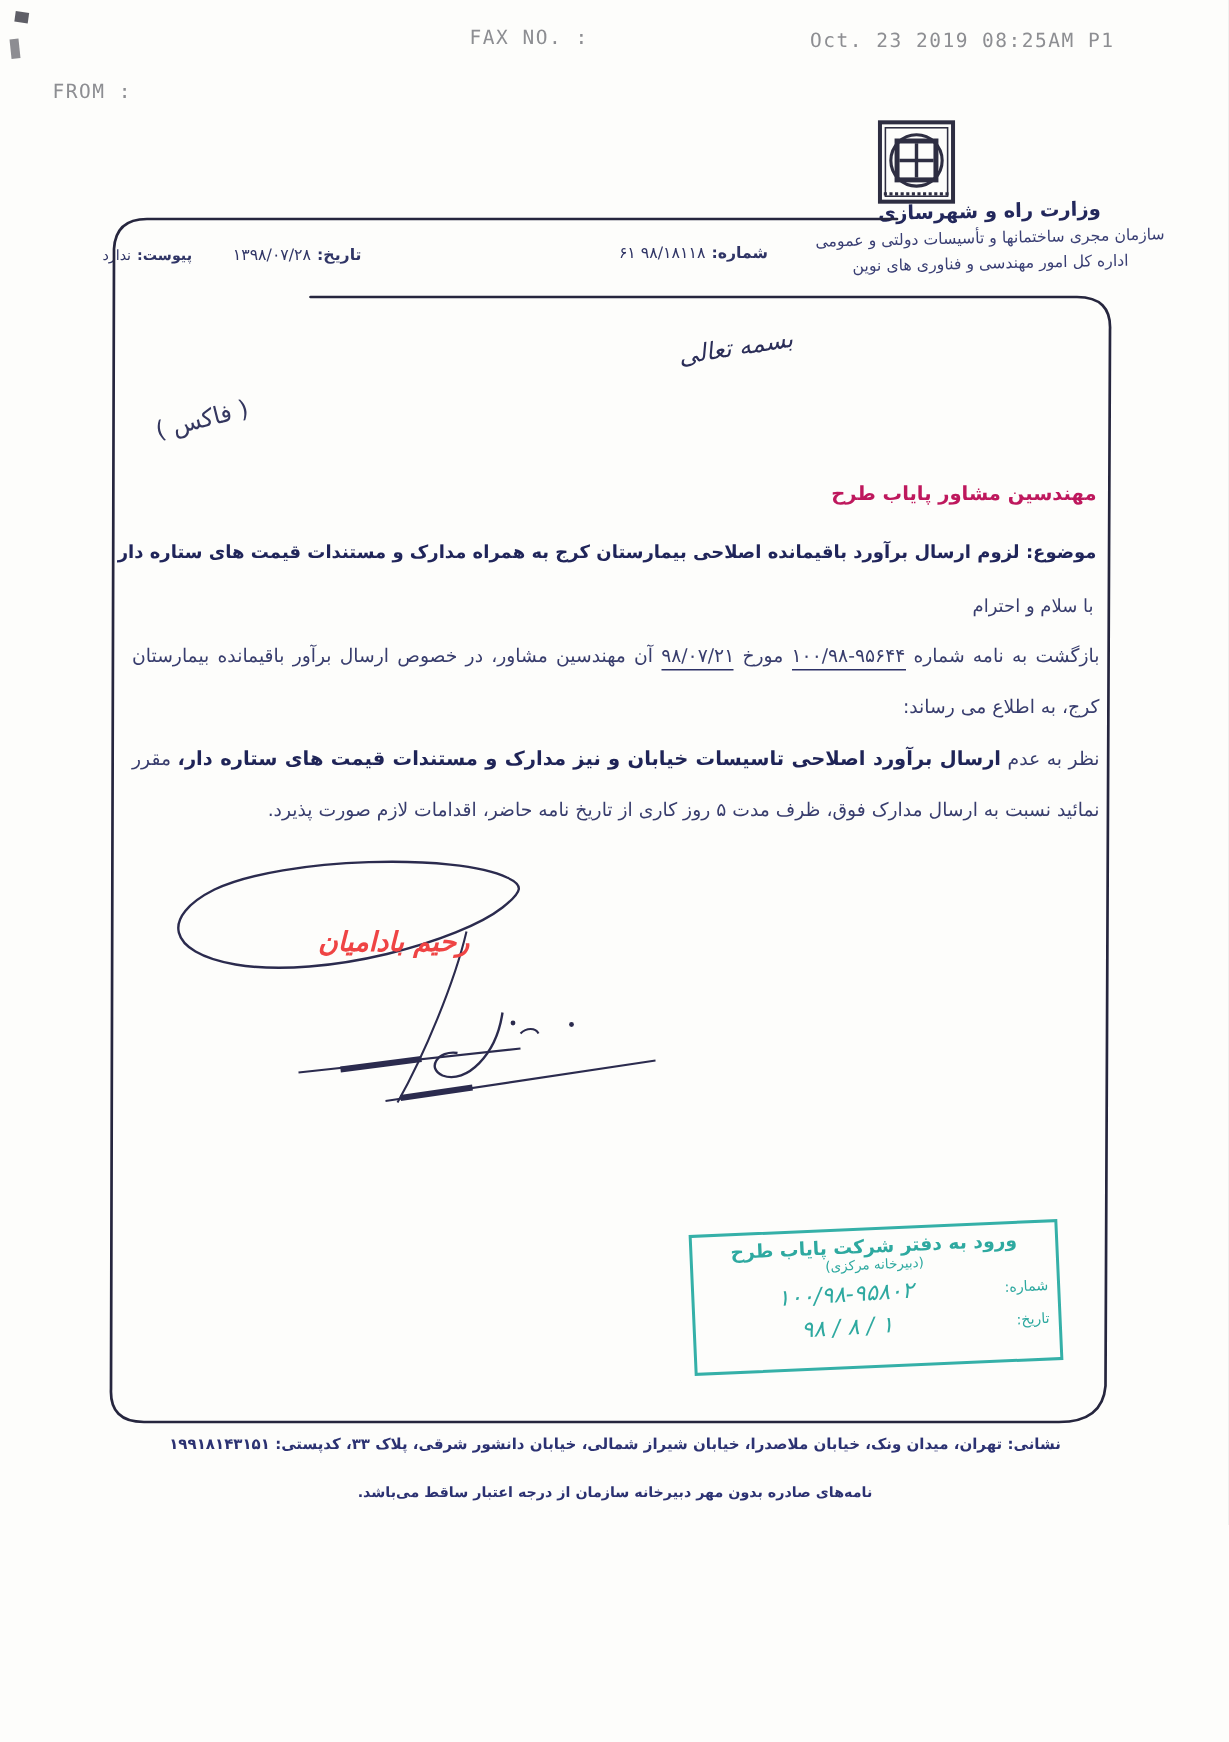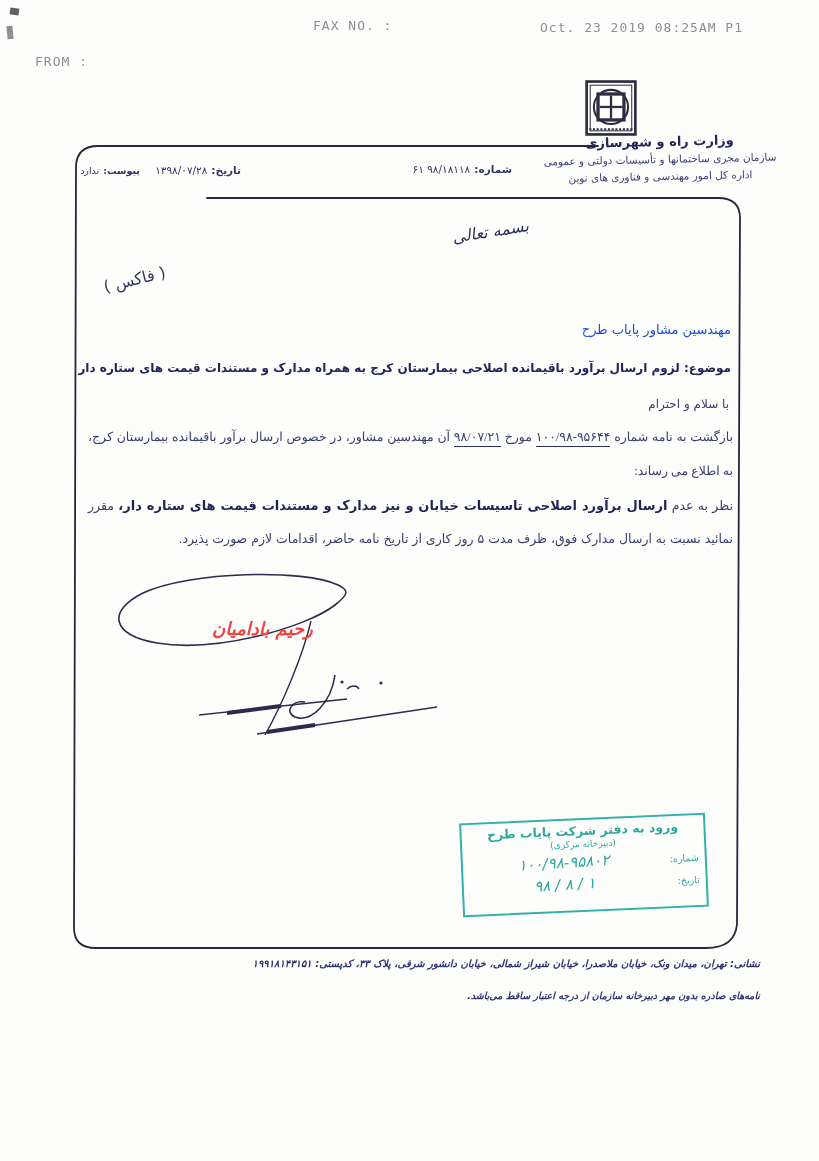--- a/index.html
+++ b/index.html
@@ -23,40 +23,40 @@
   .letterhead{position:absolute; left:505px; top:134px; width:310px; text-align:center;
     direction:rtl; transform:rotate(-1.2deg); color:#2b2f63;}
   .lh-ministry{font-size:13px; font-weight:bold; color:#23285c; margin-bottom:4px;}
   .lh-org{font-size:10.5px; margin-bottom:5px; color:#3a3f74;}
   .lh-dept{font-size:10.5px; color:#3a3f74;}
 
   
   .meta-row{position:absolute; top:161px; left:0; width:100%; direction:rtl; font-size:10.5px; color:#303566;}
   .meta-number{position:absolute; left:352px; top:2px; width:160px; text-align:right;}
   .meta-date{position:absolute; left:146px; top:3px; width:95px; text-align:right;}
-  .meta-attach{position:absolute; left:68px; top:4px; width:60px; text-align:center; font-size:9.5px;margin-left:12px;}
+  .meta-attach{position:absolute; left:68px; top:4px; width:60px; text-align:right; font-size:9.5px;}
   .meta-label{font-weight:bold; margin-left:4px;}
 
   
   .frame-svg{position:absolute; left:0; top:0; pointer-events:none;}
 
   
   .bismillah{position:absolute; left:452px; top:222px; font-size:16px; font-style:italic;
     color:#2b2e58; transform:rotate(-9deg); direction:rtl;}
   .fax-note{position:absolute; left:103px; top:270px; font-size:16px; color:#34375f;
     transform:rotate(-14deg); direction:rtl; letter-spacing:2px;}
 
   
   .rtl{direction:rtl;}
-  .recipient{position:absolute; right:88px; top:322px; font-size:13px; font-weight:normal; color:#1d4ed8; white-space:nowrap;}
+  .recipient{position:absolute; right:88px; top:322px; font-size:13px; font-weight:bold; color:#be185d; white-space:nowrap;}
   .subject{position:absolute; right:88px; top:361px; font-size:12px; font-weight:bold; color:#20255a; white-space:nowrap;}
   .salutation{position:absolute; right:90px; top:397px; font-size:12px; color:#383d6d;}
   .para{position:absolute; left:88px; width:645px; font-size:12.5px; text-align:justify;
     line-height:34px; color:#383d6d;}
-  .para1{top:420px;font-family:Liberation Serif, serif;}
+  .para1{top:420px;}
   .para2{top:489px; line-height:33px;}
   .b{font-weight:bold; color:#1f2457; font-size:13px;}
   .u{border-bottom:1.6px solid #2c3166; padding-bottom:2px;}
   .ltr{direction:ltr; unicode-bidi:isolate;}
 
   
   .sig-svg{position:absolute; left:95px; top:563px; pointer-events:none;}
   .sig-name{position:absolute; left:212px; top:618px; font-size:18px; font-weight:bold; color:#ef4444; direction:rtl; white-space:nowrap;font-style:italic;}
   .sig-title{position:absolute; left:110px; top:650px; font-size:12px; font-weight:bold; color:#20255a; direction:rtl; white-space:nowrap;}
 
@@ -64,22 +64,22 @@
   .stamp{position:absolute; left:461px; top:818px; width:246px; height:94px;
     border:2px solid #35b0a8; transform:rotate(-2.5deg); direction:rtl;
     color:#2ea9a0; padding:3px 6px; box-sizing:border-box;}
   .stamp-line1{font-size:12.5px; font-weight:bold; text-align:center; white-space:nowrap;}
   .stamp-line2{font-size:9px; text-align:center; margin-top:1px;}
   .stamp-row{display:flex; align-items:center; margin-top:4px;}
   .stamp-label{font-size:9.5px; width:40px; flex:none;}
   .stamp-value{flex:1; text-align:center; font-size:15px; font-style:italic; letter-spacing:1px; transform:rotate(-1deg);}
 
   
-  .footer{position:absolute; left:60px; top:958px; width:700px; text-align:right;
-    direction:rtl; color:#2c3272; font-weight:bold;font-style:italic;}
+  .footer{position:absolute; left:60px; top:958px; width:700px; text-align:center;
+    direction:rtl; color:#2c3272; font-weight:bold;}
   .footer-line{font-size:10px; margin-bottom:8px; white-space:nowrap;}
   .footer-validity{font-size:9.5px;margin-top:21px;}
 </style>
 </head>
 <body>
 
 <div class="page">
 
   <div class="fax-header">
     <span class="fax-from">FROM :</span>

